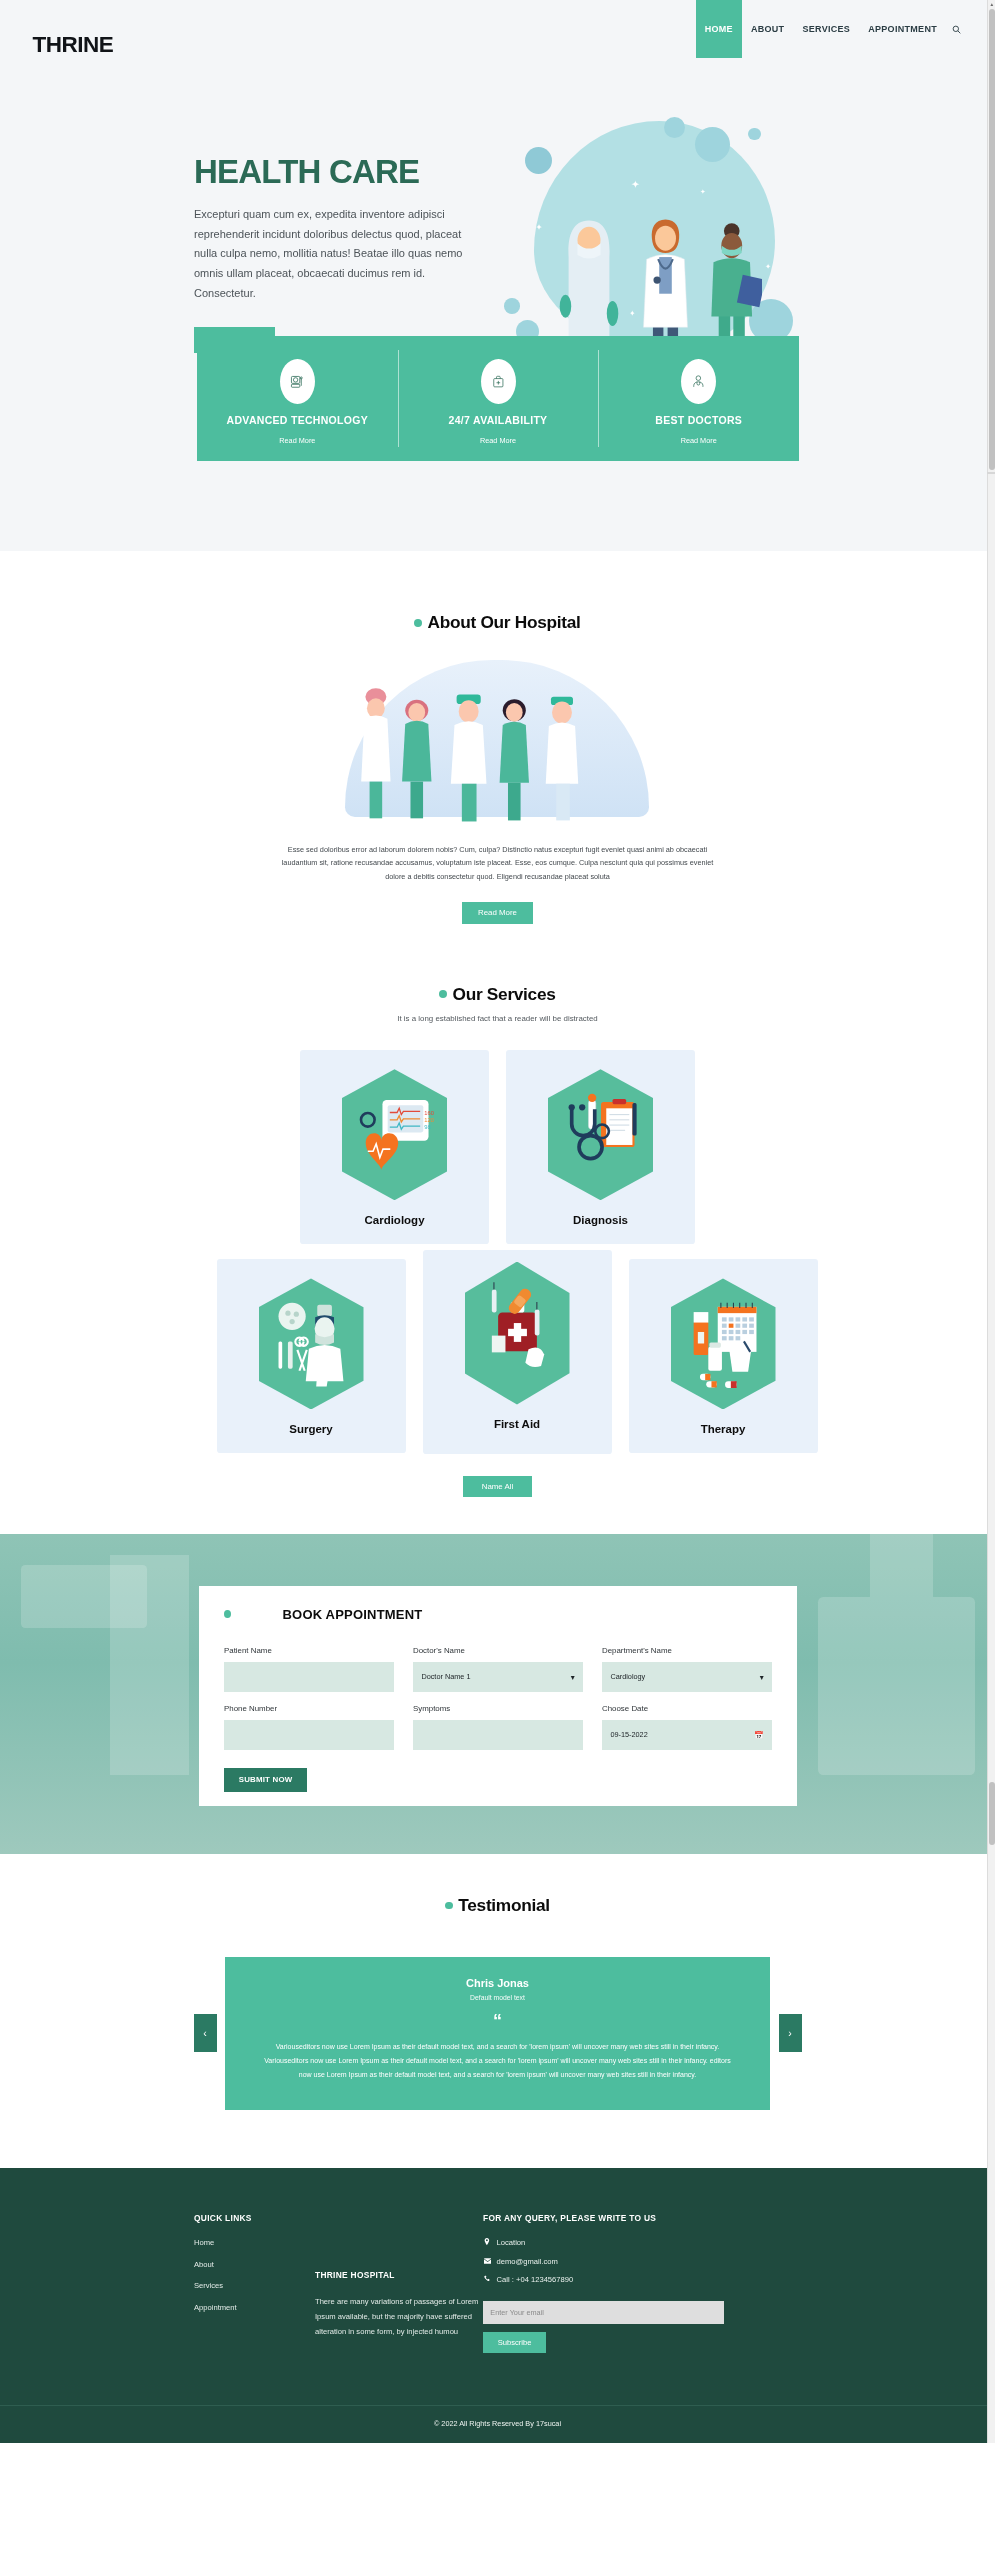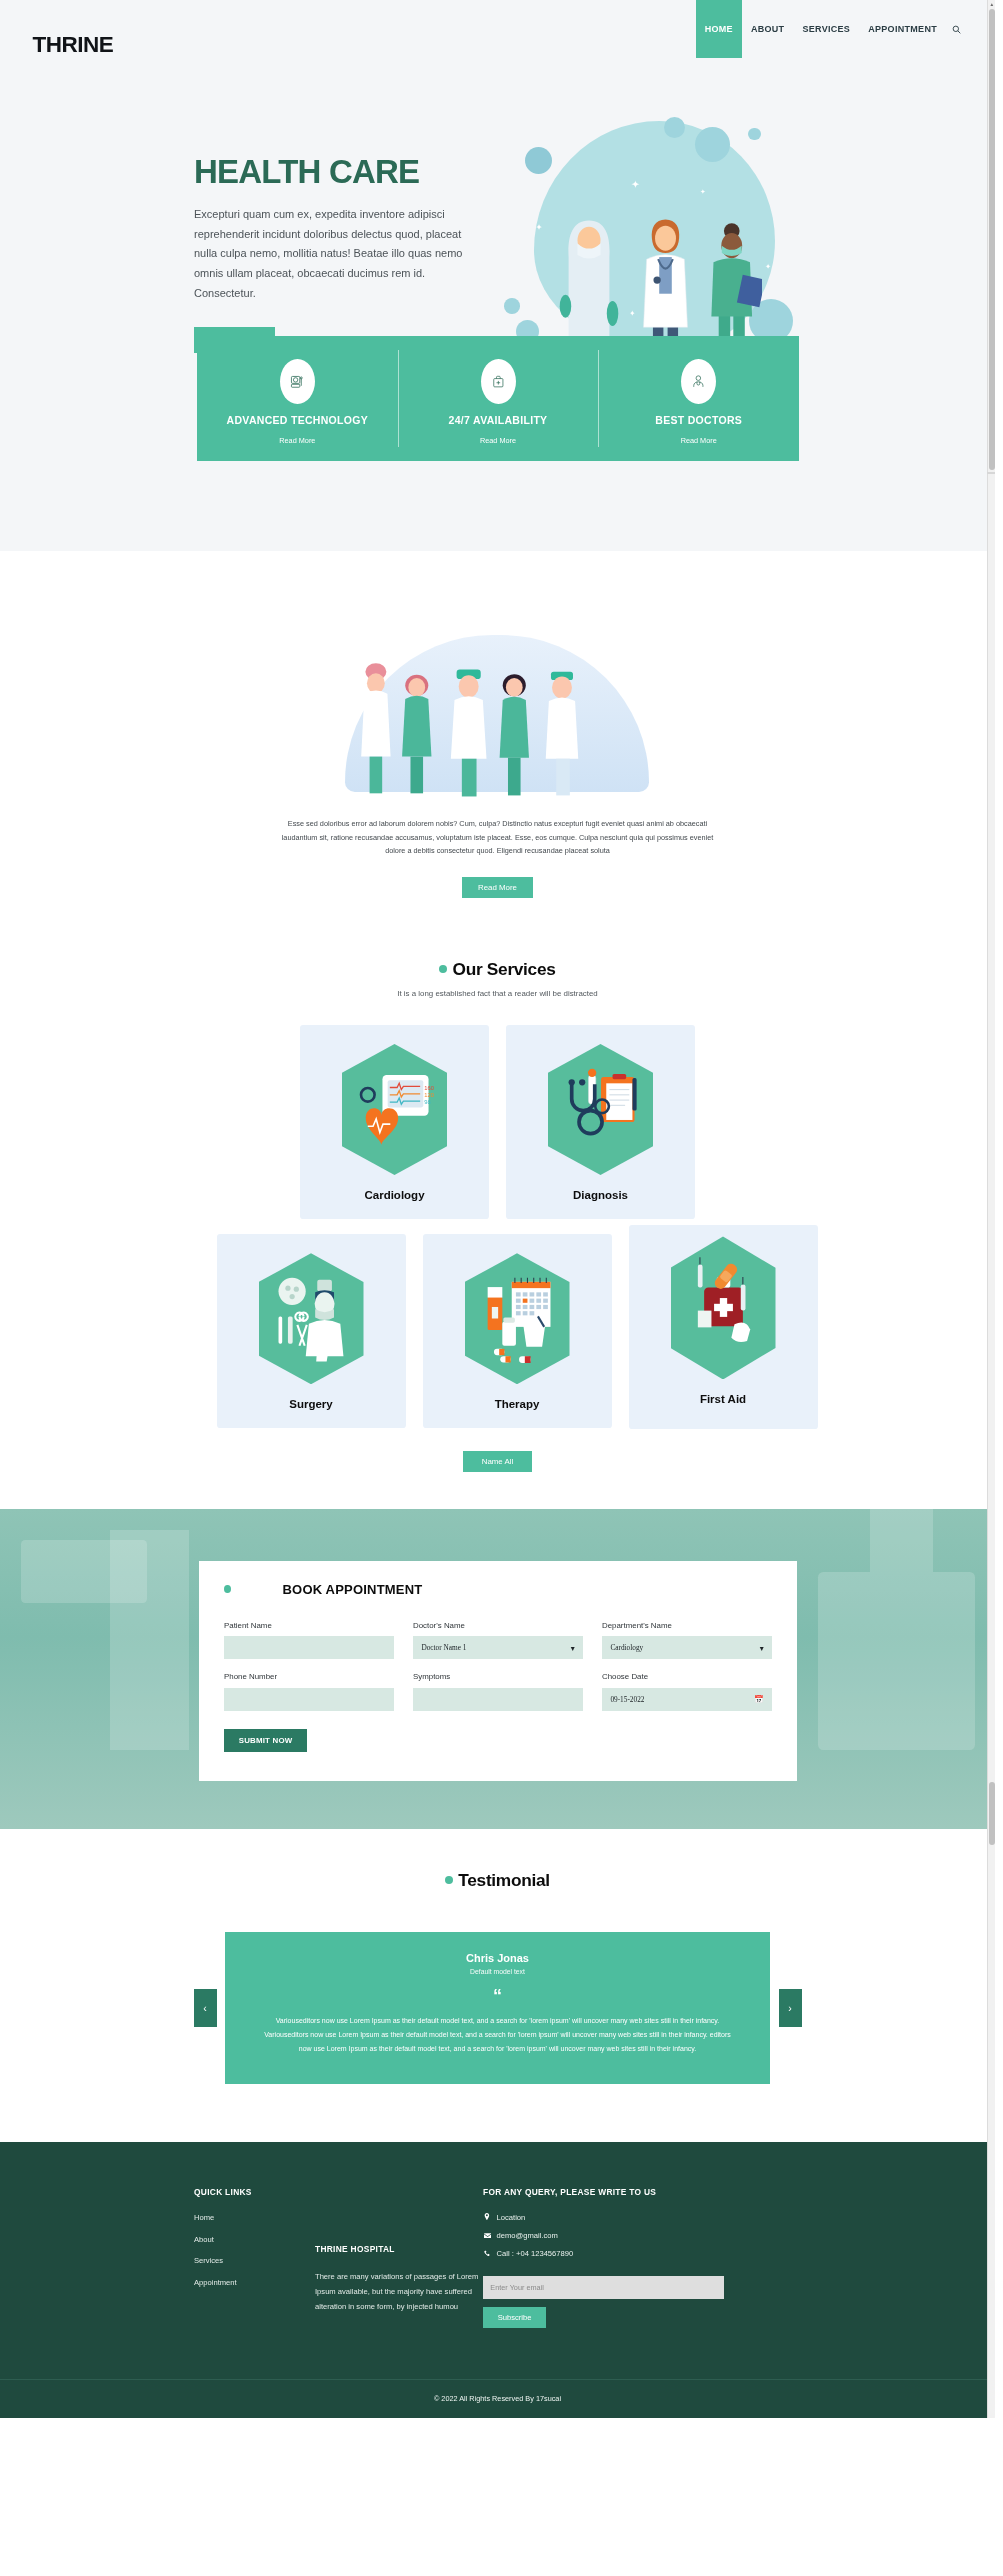--- a/index.html
+++ b/index.html
@@ -202,23 +202,23 @@
   }
   .appt-dot { width: 6.8px; height: 7.9px; border-radius: 50%; background: #4dbd9e; }
   .appt-title { font-size: 13px; font-weight: 800; letter-spacing: 0.2px; color: #0d0d0d; padding-left: 47px; }
   .form-grid {
     display: grid; grid-template-columns: repeat(3, 1fr); gap: 12.6px 19px;
   }
   .field label {
     display: block; font-size: 7.9px; color: #30363a; margin-bottom: 6.8px;
   }
   .ctrl {
-    width: 100%; height: 23px; background: #d7e8e2; border: none;
+    width: 100%; height: 30px; background: #d7e8e2; border: none;
     padding: 0 8.4px; font-size: 7.3px; color: #20262a;
-    font-family: Liberation Serif, serif;
+    font-family: Liberation Sans, sans-serif;
   }
   .select-wrap { position: relative; }
   .select-wrap::after {
     content: "\25BE"; position: absolute; right: 8.4px; top: 50%;
     transform: translateY(-50%); color: #1d2327; font-size: 7.9px;
     pointer-events: none;
   }
   .date-wrap { position: relative; }
   .date-ico {
     position: absolute; right: 7.9px; top: 50%; transform: translateY(-50%);
@@ -419,20 +419,24 @@
           </svg>
         </div>
         <div class="feature-title">BEST DOCTORS</div>
         <a href="#" class="feature-link">Read More</a>
       </div>
 
     </div>
   </div>
 
   <div class="section about">
+    <div class="sec-head">
+      <div class="sec-dot"></div>
+      <div class="sec-title">About Our Hospital</div>
+    </div>
 
     <div class="about-art">
       <div class="about-blob"></div>
       <svg viewBox="0 0 700 330" width="367" height="173" style="position:absolute;left:0;top:0;">
 
         <g>
             <ellipse cx="118" cy="70" rx="20" ry="16" fill="#e98f9a"></ellipse>
             <ellipse cx="118" cy="92" rx="17" ry="19" fill="#fbc7ae"></ellipse>
            <path d="M96 112 q22 -12 44 0 l6 120 l-56 0Z" fill="#ffffff"></path>
             <rect x="106" y="232" width="24" height="70" fill="#4bb79a"></rect>
@@ -548,20 +552,43 @@
               <path d="M92 82 q18 12 36 0 l0 16 q-18 10 -36 0Z" fill="#cfe3dc"></path>
               <path d="M80 110 q30 -14 60 0 l6 62 l-72 0Z" fill="#ffffff"></path>
               <rect x="22" y="96" width="7" height="52" rx="3" fill="#ffffff"></rect>
               <rect x="40" y="96" width="9" height="52" rx="3" fill="#e7f1ed"></rect>
               <path d="M62 96 a8 8 0 1 1 0 1 M70 96 a8 8 0 1 0 0 1" fill="none" stroke="#ffffff" stroke-width="4"></path>
               <path d="M58 112 l14 40 M76 112 l-14 40" stroke="#ffffff" stroke-width="4"></path>
               <path d="M96 154 q14 -12 22 4 l-4 24 l-20 0Z" fill="#ffffff"></path>
             </svg>
           </div>
           <div class="svc-label">Surgery</div>
+        </div>
+
+        <div class="svc-card tall raised">
+          <div class="svc-hex" style="height:143px">
+            <div class="hexbg"></div>
+            <svg width="89" height="110" viewBox="0 0 170 210" style="position:relative">
+              <rect x="48" y="66" width="74" height="74" rx="8" fill="#9f1f25"></rect>
+              <rect x="72" y="46" width="26" height="20" rx="5" fill="#ffffff"></rect>
+              <rect x="78" y="86" width="14" height="36" fill="#ffffff"></rect>
+              <rect x="67" y="97" width="36" height="14" fill="#ffffff"></rect>
+              <rect x="36" y="110" width="26" height="32" fill="#eef5f2"></rect>
+              <rect x="36" y="22" width="9" height="44" rx="4" fill="#e8f0f3"></rect>
+              <line x1="40" y1="8" x2="40" y2="22" stroke="#2a3b4a" stroke-width="2"></line>
+              <rect x="118" y="60" width="9" height="50" rx="4" fill="#e8f0f3"></rect>
+              <line x1="122" y1="46" x2="122" y2="60" stroke="#2a3b4a" stroke-width="2"></line>
+              <g transform="rotate(38 96 38)">
+                  <rect x="84" y="20" width="22" height="54" rx="10" fill="#f08a30"></rect>
+                <rect x="86" y="38" width="18" height="18" rx="4" fill="#f6a85c"></rect>
+                </g>
+              <path d="M106 136 q22 -10 30 10 l-6 22 q-18 6 -30 -6Z" fill="#ffffff"></path>
+            </svg>
+          </div>
+          <div class="svc-label">First Aid</div>
         </div>
 
         <div class="svc-card">
           <div class="svc-hex">
             <div class="hexbg"></div>
             <svg width="89" height="105" viewBox="0 0 170 200" style="position:relative">
               <rect x="74" y="30" width="74" height="86" fill="#ffffff"></rect>
               <rect x="74" y="30" width="74" height="12" fill="#f4731f"></rect>
               <g fill="#b9cfdf">
                 <rect x="82" y="50" width="9" height="8"></rect>
@@ -604,43 +631,20 @@
                  <rect x="52" y="172" width="20" height="12" rx="6" fill="#ffffff"></rect>
                  <rect x="62" y="172" width="10" height="12" fill="#f4731f"></rect>
                  <rect x="88" y="172" width="22" height="13" rx="6" fill="#ffffff"></rect>
                  <rect x="99" y="172" width="11" height="13" fill="#c9302c"></rect>
                 </g>
             </svg>
           </div>
           <div class="svc-label">Therapy</div>
         </div>
 
-        <div class="svc-card tall raised">
-          <div class="svc-hex" style="height:143px">
-            <div class="hexbg"></div>
-            <svg width="89" height="110" viewBox="0 0 170 210" style="position:relative">
-              <rect x="48" y="66" width="74" height="74" rx="8" fill="#9f1f25"></rect>
-              <rect x="72" y="46" width="26" height="20" rx="5" fill="#ffffff"></rect>
-              <rect x="78" y="86" width="14" height="36" fill="#ffffff"></rect>
-              <rect x="67" y="97" width="36" height="14" fill="#ffffff"></rect>
-              <rect x="36" y="110" width="26" height="32" fill="#eef5f2"></rect>
-              <rect x="36" y="22" width="9" height="44" rx="4" fill="#e8f0f3"></rect>
-              <line x1="40" y1="8" x2="40" y2="22" stroke="#2a3b4a" stroke-width="2"></line>
-              <rect x="118" y="60" width="9" height="50" rx="4" fill="#e8f0f3"></rect>
-              <line x1="122" y1="46" x2="122" y2="60" stroke="#2a3b4a" stroke-width="2"></line>
-              <g transform="rotate(38 96 38)">
-                  <rect x="84" y="20" width="22" height="54" rx="10" fill="#f08a30"></rect>
-                <rect x="86" y="38" width="18" height="18" rx="4" fill="#f6a85c"></rect>
-                </g>
-              <path d="M106 136 q22 -10 30 10 l-6 22 q-18 6 -30 -6Z" fill="#ffffff"></path>
-            </svg>
-          </div>
-          <div class="svc-label">First Aid</div>
-        </div>
-
       </div>
     </div>
 
     <div class="svc-cta">
       <button class="btn-teal">Name All</button>
     </div>
   </div>
 
   <div class="appointment">
     <div class="appt-bg-shape" style="left:21px;top:31px;width:126px;height:63px;border-radius:4.2px;"></div>

